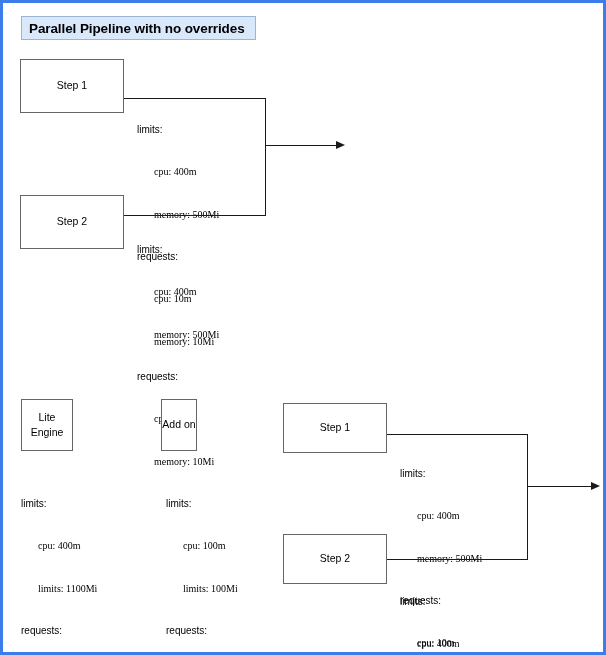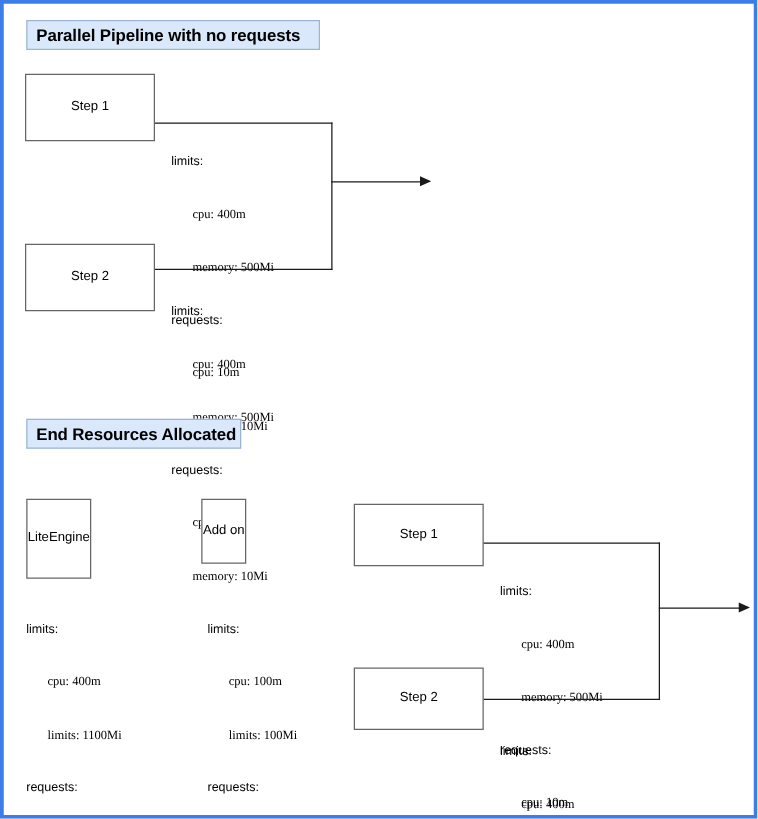--- a/index.html
+++ b/index.html
@@ -90,21 +90,21 @@
     border-bottom: 4.5px solid transparent;
     border-left: 9px solid #1a1a1a;
   }
 </style>
 </head>
 <body>
 
 <div id="page">
   <div class="canvas">
 
-    <div class="banner" style="left:18px; top:13px; width:235px; height:24px;">Parallel Pipeline with no requests</div>
+    <div class="banner" style="left:18px; top:13px; width:235px; height:24px;">Parallel Pipeline with no overrides</div>
 
     <div class="box" style="left:17px; top:56px; width:104px; height:54px;">
       <span>Step 1</span>
     </div>
 
     <div class="spec" style="left:134px; top:92px;">
       <span class="hdr">limits:</span>
       <span class="ind">cpu: 400m</span>
       <span class="ind">memory: 500Mi</span>
       <span class="hdr">requests:</span>
@@ -124,23 +124,22 @@
       <span class="ind">cpu: 10m</span>
       <span class="ind">memory: 10Mi</span>
     </div>
 
     <div class="hline" style="left:121px; top:95px; width:142px;"></div>
     <div class="hline" style="left:121px; top:212px; width:142px;"></div>
     <div class="vline" style="left:262px; top:95px; height:118px;"></div>
     <div class="hline" style="left:262px; top:142px; width:73px;"></div>
     <div class="arrowhead" style="left:333px; top:138px;"></div>
 
-    <div class="banner" style="left:18px; top:332px; width:172px; height:24px;">End Resources Allocated</div>
 
-    <div class="box" style="left:18px; top:396px; width:52px; height:64px; flex-direction:row;">
+    <div class="box" style="left:18px; top:396px; width:52px; height:52px; flex-direction:column;">
       <span>Lite</span>
       <span>Engine</span>
     </div>
 
     <div class="spec" style="left:18px; top:466px;">
       <span class="hdr">limits:</span>
       <span class="ind">cpu: 400m</span>
       <span class="ind">limits: 1100Mi</span>
       <span class="hdr">requests:</span>
       

